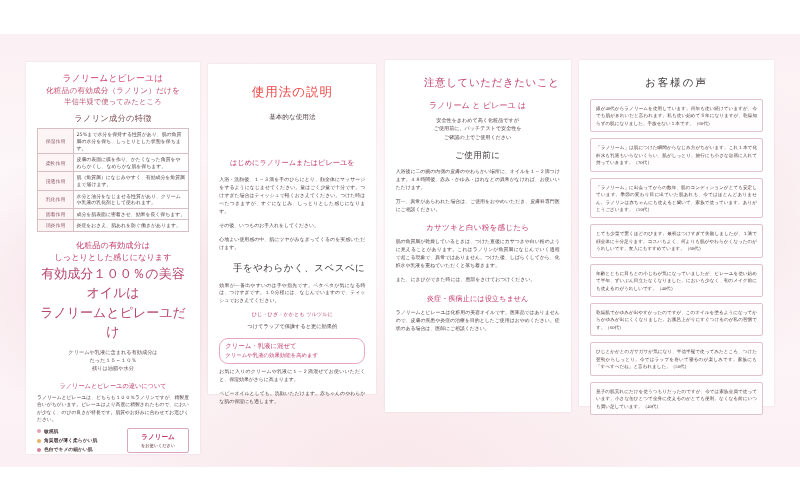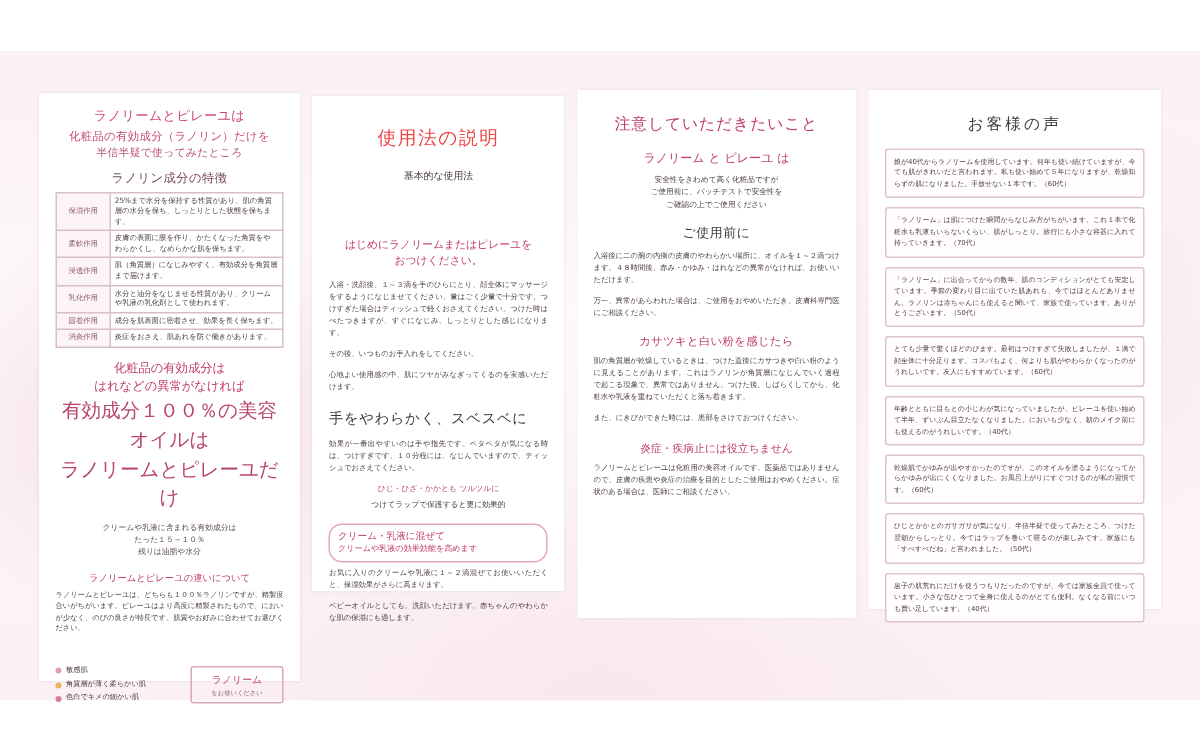--- a/index.html
+++ b/index.html
@@ -52,21 +52,21 @@
 
   .panel {
     background: #ffffff;
     box-sizing: border-box;
     padding: 10px 11px 9px 11px;
     box-shadow: 0 0 2px rgba(180,150,160,0.25);
   }
   .panel.p1 { width: 174px; height: 392px; }
   .panel.p2 { width: 168px; height: 330px; margin-top: 2px; }
   .panel.p3 { width: 186px; height: 352px; margin-top: -2px; }
-  .panel.p4 { width: 195px; height: 346px; margin-top: -2px; }
+  .panel.p4 { width: 195px; height: 346px; margin-top: -2px; font-family: Liberation Serif, serif; }
 
   
   .p1-head {
     text-align: center;
     color: #d2416b;
     font-size: 8.4px;
     line-height: 1.5;
     margin-bottom: 6px;
     letter-spacing: 0.2px;
   }
@@ -131,22 +131,23 @@
     font-size: 4.8px;
     color: #4a3b3e;
     line-height: 1.55;
     margin-top: 4px;
     text-align: justify;
   }
 
   .p1-bottom {
     display: flex;
     align-items: flex-start;
-    margin-top: 20px;
+    margin-top: 4px;
     gap: 6px;
+    font-weight: bold;
   }
   .bullets { flex: 1; }
   .bullet {
     display: flex;
     align-items: center;
     font-size: 4.8px;
     color: #4a3b3e;
     line-height: 1.6;
     margin-bottom: 1.5px;
   }
@@ -193,21 +194,21 @@
     margin-top: 34px;
   }
   .body-txt {
     font-size: 4.9px;
     color: #4a3b3e;
     line-height: 1.62;
     text-align: justify;
     margin-bottom: 6px;
   }
   .p2-h2 {
-    text-align: left;
+    text-align: right;
     font-size: 9.5px;
     color: #3f3a3c;
     letter-spacing: 0.5px;
     margin: 10px 0 7px 0;
   }
   .small-center {
     text-align: center;
     font-size: 5.2px;
     color: #b8456c;
     line-height: 1.5;
@@ -219,21 +220,21 @@
     padding: 3px 5px;
     font-size: 6.4px;
     color: #c0396a;
     line-height: 1.45;
     margin: 7px 0 4px 0;
   }
   .pill .sub { font-size: 5.4px; color: #c0396a; display:block; margin-top:1px;}
 
   
   .p3-title {
-    text-align: center;
+    text-align: right;
     font-size: 10.5px;
     color: #c0396a;
     letter-spacing: 0.6px;
     margin: 6px 0 10px 0;
   }
   .p3-h {
     text-align: center;
     font-size: 8px;
     color: #c0396a;
     line-height: 1.5;
@@ -330,21 +331,21 @@
           </tr>
           <tr>
             <td class="k">消炎作用</td>
             <td>炎症をおさえ、肌あれを防ぐ働きがあります。</td>
           </tr>
         </tbody>
       </table>
 
       <div class="p1-mid">
         <div class="m1">化粧品の有効成分は</div>
-        <div class="m2">はれなどの異常がなければ</div>
+        <div class="m2">しっとりとした感じになります</div>
         <div class="m3">有効成分１００％の美容オイルは</div>
         <div class="m3">ラノリームとピレーユだけ</div>
       </div>
 
       <div class="p1-note" style="white-space:pre-line;">クリームや乳液に含まれる有効成分は
 たった１５～１０％
 残りは油脂や水分</div>
 
       <div class="p1-sub">ラノリームとピレーユの違いについて</div>
       <div class="p1-body">ラノリームとピレーユは、どちらも１００％ラノリンですが、精製度合いがちがいます。ピレーユはより高度に精製されたもので、においが少なく、のびの良さが特長です。肌質やお好みに合わせてお選びください。</div>
@@ -369,21 +370,20 @@
           <div class="bs">をお使いください</div>
         </div>
       </div>
     </div>
 
     <div class="panel p2">
       <div class="p2-title">使用法の説明</div>
       <div class="p2-sub">基本的な使用法</div>
       <div class="p2-lead">
         <div>はじめにラノリームまたはピレーユを</div>
-        <div>おつけください。</div>
       </div>
       <div class="body-txt">入浴・洗顔後、１～３滴を手のひらにとり、顔全体にマッサージをするようになじませてください。量はごく少量で十分です。つけすぎた場合はティッシュで軽くおさえてください。つけた時はべたつきますが、すぐになじみ、しっとりとした感じになります。</div>
       <div class="body-txt">その後、いつものお手入れをしてください。</div>
       <div class="body-txt">心地よい使用感の中、肌にツヤがみなぎってくるのを実感いただけます。</div>
 
       <div class="p2-h2">手をやわらかく、スベスベに</div>
       <div class="body-txt">効果が一番出やすいのは手や指先です。ペタペタが気になる時は、つけすぎです。１０分程には、なじんでいますので、ティッシュでおさえてください。</div>
       <div class="small-center">ひじ・ひざ・かかとも ツルツルに</div>
       <div class="small-center" style="color:#4a3b3e;">つけてラップで保護すると更に効果的</div>
 

